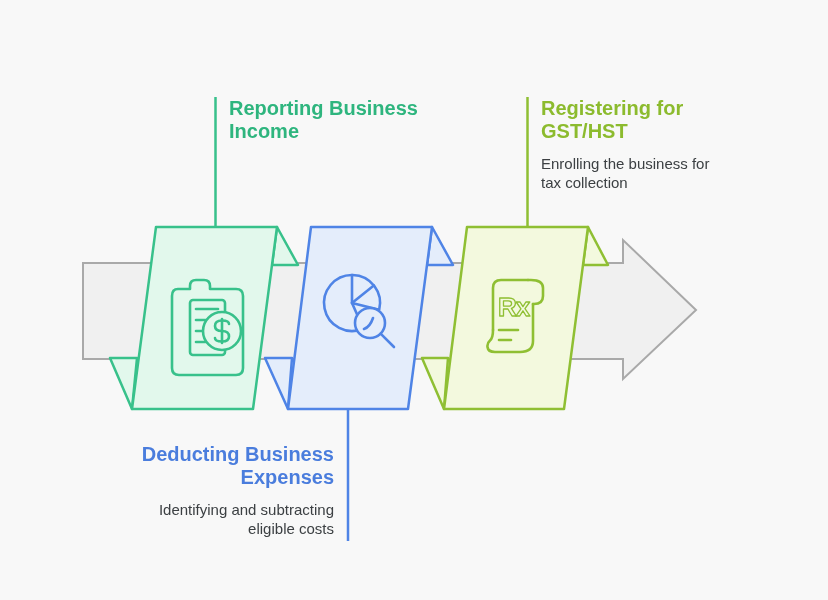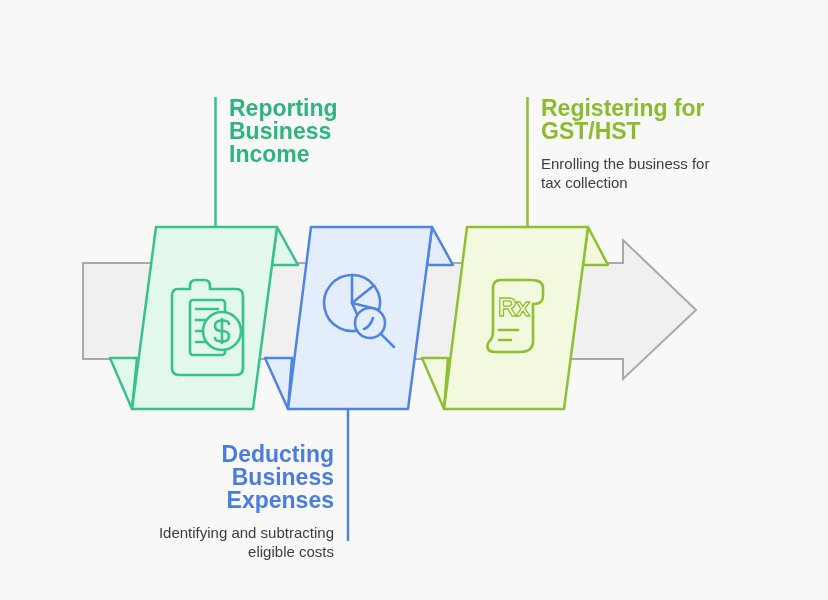--- a/index.html
+++ b/index.html
@@ -7,21 +7,21 @@
     position:relative;
     width:828px;height:600px;
     background:#f8f8f8;
     overflow:hidden;
     font-family:"Liberation Sans",sans-serif;
   }
   .diagram-svg{position:absolute;left:0;top:0;}
   .icon-svg{position:absolute;}
   .label{position:absolute;}
   .label .title{
-    font-size:23px;line-height:23px;font-weight:bold;
+    font-size:20px;line-height:23px;font-weight:bold;
     margin:0;white-space:pre-line;
   }
   .label .desc{
     font-size:15px;line-height:19px;color:#3c4043;
     margin:11px 0 0 0;white-space:pre-line;
   }
   .label-income{left:229px;top:97px;width:200px;}
   .label-income .title{color:#2eb57e;}
   .label-expenses{right:494px;top:443px;width:210px;text-align:right;}
   .label-expenses .title{color:#4a7ddd;}

